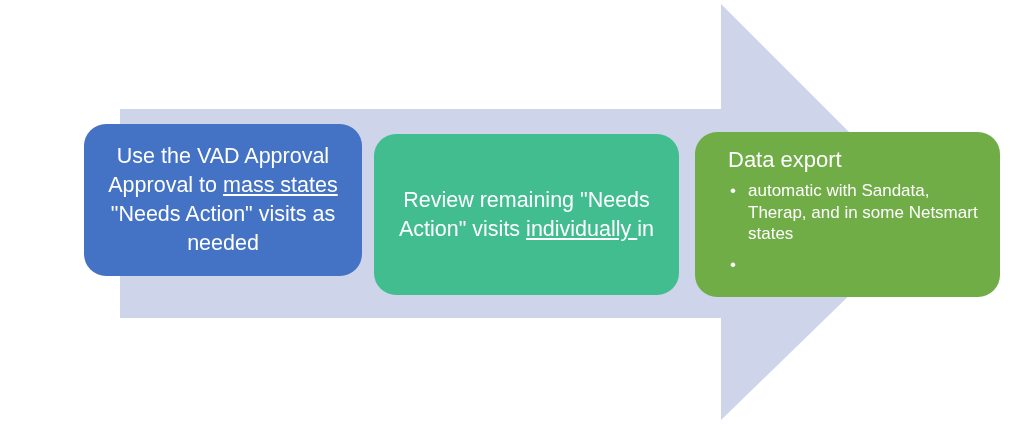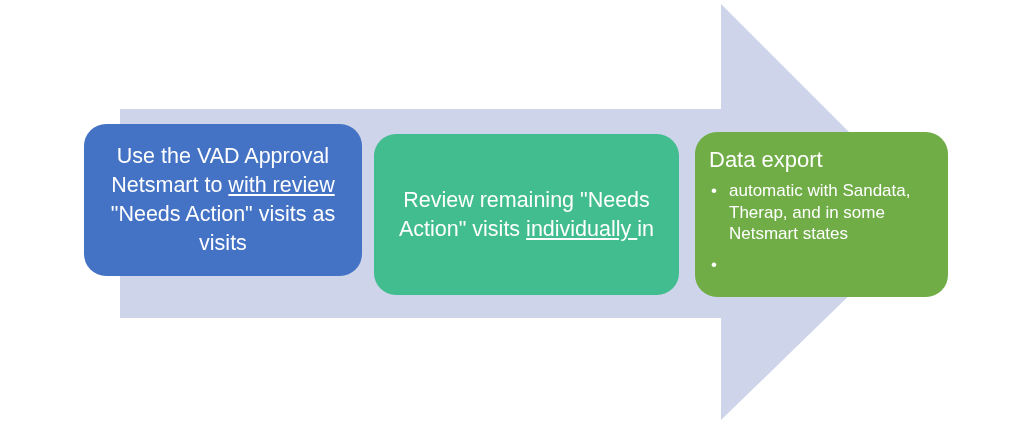--- a/index.html
+++ b/index.html
@@ -36,25 +36,25 @@
   
   #stage-2{
     left:374px;top:134px;width:305px;height:161px;
     background:#41bd8f;
     align-items:center;
     text-align:center;
     padding:4px 14px;
   }
   
   #stage-3{
-    left:695px;top:132px;width:253px;height:165px;
+    left:695px;top:132px;width:305px;height:165px;
     background:#70ad47;
     align-items:flex-start;
     text-align:left;
-    padding:14px 16px 14px 12px;
+    padding:14px 16px 14px 31px;
     justify-content:flex-start;
   }
 
   .stage-text{
     font-size:21.5px;
     line-height:29px;
     font-weight:400;
     margin:0;
   }
   .u{text-decoration:underline;}
@@ -90,23 +90,23 @@
 
 <div id="canvas">
 
   <svg id="arrow-svg" viewBox="0 0 1031 430" preserveAspectRatio="none" aria-hidden="true">
     <polygon points="120,109 721,109 721,4 932,215 721,420 721,318 120,318" fill="#ced4e9"></polygon>
   </svg>
 
   <div class="stage" id="stage-1" style="background: rgb(68, 114, 196);">
     <div class="stage-text">
       <span>Use the VAD Approval </span><br>
-      <span>Netsmart to </span><span class="u">with review</span><br>
+      <span>Approval to </span><span class="u">mass states</span><br>
       <span>"Needs Action" visits as</span><br>
-      <span>visits</span>
+      <span>needed</span>
     </div>
   </div>
 
   <div class="stage" id="stage-2" style="background: rgb(65, 189, 143);">
     <div class="stage-text">
       <span>Review remaining "Needs</span><br>
       <span>Action" visits </span><span class="u">individually </span><span>in</span><br>
     </div>
   </div>
 

